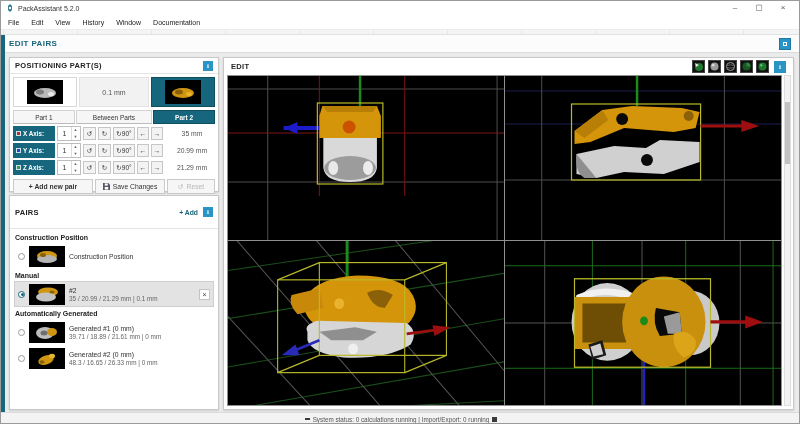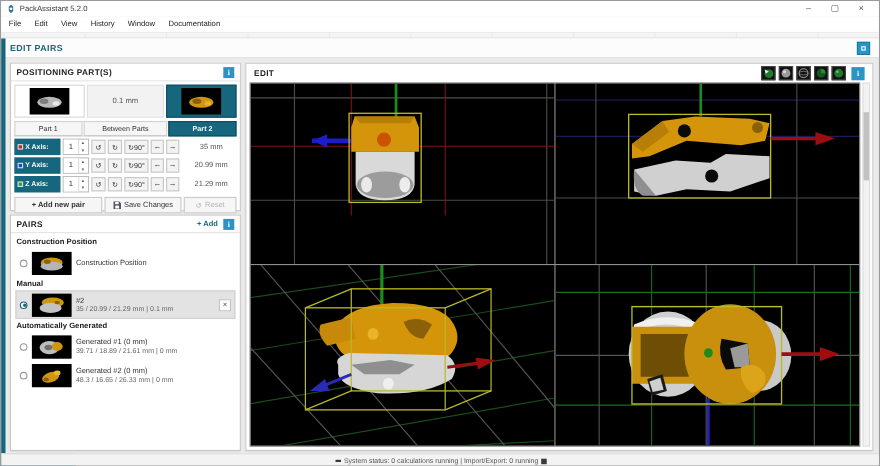--- a/index.html
+++ b/index.html
@@ -54,21 +54,21 @@
   .rbtn{height:13px;background:#f3f3f3;border:1px solid #c6c6c6;font-size:6.5px;color:#333;display:flex;align-items:center;justify-content:center;cursor:default;padding:0 2px;}
   .rbtn.w14{width:13px;} .rbtn.w22{width:22px;} .rbtn.arrow{width:12px;font-size:7px;}
   .axis-val{margin-left:auto;width:46px;text-align:center;font-size:6.8px;color:#555;}
   .pos-footer{display:flex;gap:2px;padding:2px 3px;height:19px;}
   .foot-btn{height:15px;background:#f6f6f6;border:1px solid #c9c9c9;font-size:6.8px;color:#333;display:flex;align-items:center;justify-content:center;gap:3px;cursor:default;}
   .foot-btn.add{width:80px;font-weight:bold;}
   .foot-btn.save{flex:1;}
   .foot-btn.reset{width:48px;color:#b7b7b7;}
   
   #pairs{left:8px;top:194px;width:210px;height:215px;}
-  .pairs-header{height:16px;display:flex;align-items:center;gap:5px;padding:0 5px;border-bottom:1px solid #e4e4e4;}
+  .pairs-header{height:33px;display:flex;align-items:center;gap:5px;padding:0 5px;border-bottom:1px solid #e4e4e4;}
   .add-link{margin-left:auto;font-size:6.8px;font-weight:bold;color:#17657b;cursor:default;}
   .pairs-body{padding:2px 4px;}
   .section-label{font-size:7px;font-weight:bold;color:#222;margin:3px 1px 2px;}
   .pair-row{display:flex;align-items:center;gap:4px;height:26px;padding:0 3px;border:1px solid transparent;cursor:default;}
   .pair-row.selected{background:#e3e3e3;border-color:#cfcfcf;}
   .radio{width:7px;height:7px;border:1px solid #9a9a9a;border-radius:50%;background:#fff;flex:0 0 auto;position:relative;cursor:default;}
   .radio.checked{border-color:#16677e;}
   .radio.checked::after{content:"";position:absolute;left:1.5px;top:1.5px;width:3px;height:3px;border-radius:50%;background:#16677e;}
   .pair-thumb{width:36px;height:21px;background:#000;flex:0 0 auto;}
   .pair-texts{display:flex;flex-direction:column;justify-content:center;gap:1px;min-width:0;}

